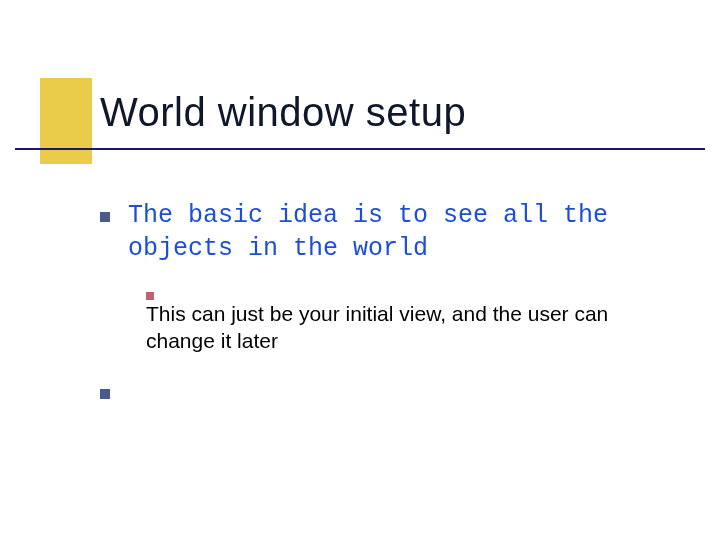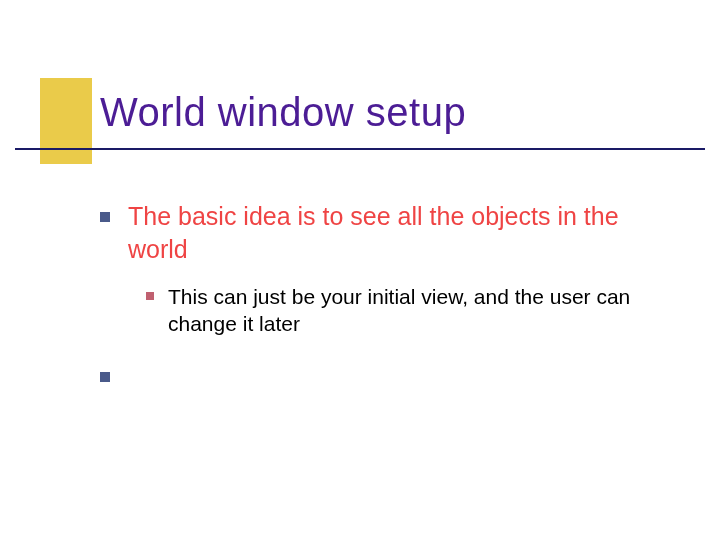--- a/index.html
+++ b/index.html
@@ -36,21 +36,21 @@
     z-index: 1;
   }
   .title {
     position: absolute;
     left: 100px;
     top: 90px;
     font-size: 40px;
     font-weight: 400;
     letter-spacing: 0.5px;
     z-index: 2;
-    color: #4c1d95;
+    color: #0f172a;
   }
   .body {
     position: absolute;
     left: 100px;
     right: 50px;
     top: 200px;
   }
   .bullet-row {
     display: flex;
     align-items: flex-start;
@@ -67,28 +67,30 @@
   .bullet-square.small {
     width: 8px;
     height: 8px;
     background: #c06070;
     margin-top: 9px;
     margin-right: 14px;
   }
   .lvl1-text {
     font-size: 25px;
     line-height: 1.3;
-    color: #ef4444;
+    color: #1d4ed8;
+    font-family: Liberation Mono, monospace;
   }
   .lvl2-row {
     display: flex;
     align-items: flex-start;
     margin-left: 46px;
     margin-top: 10px;
     margin-bottom: 22px;
+    flex-direction: column;
   }
   .lvl2-text {
     font-size: 21px;
     line-height: 1.3;
     color: #000;
   }
 </style>
 </head>
 <body>
 

